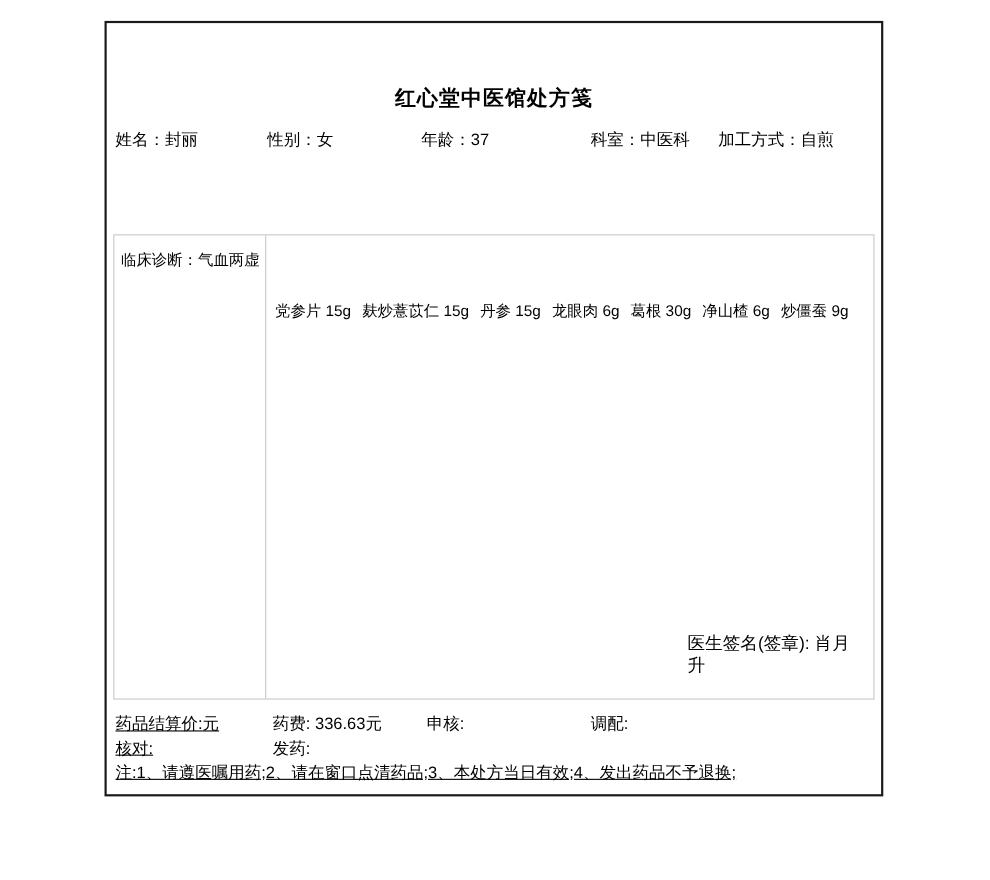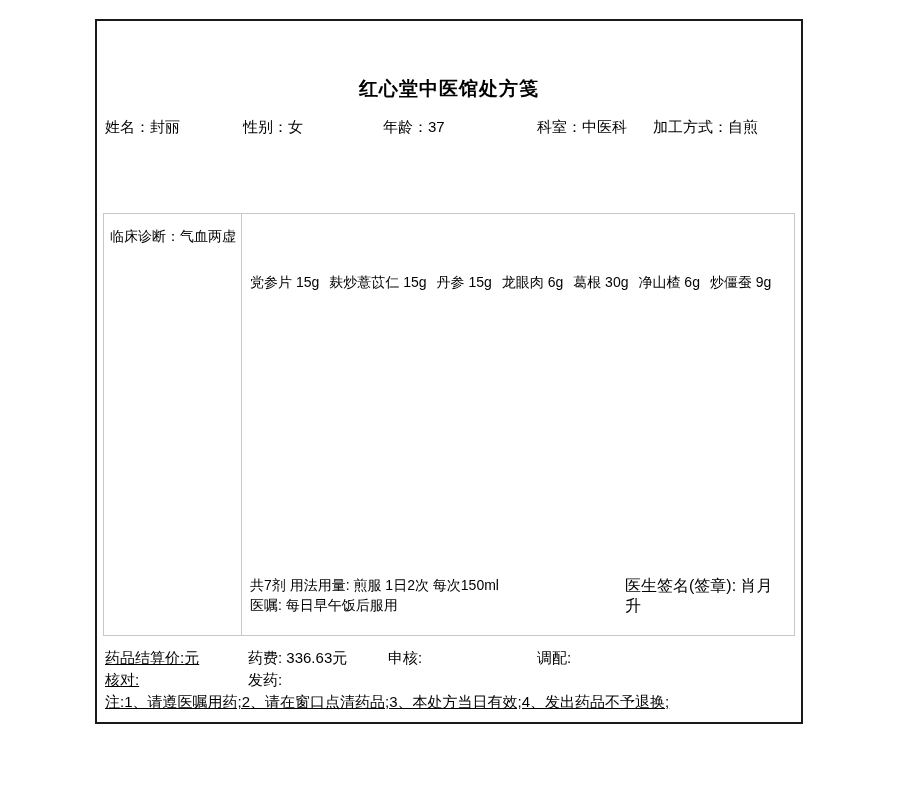--- a/index.html
+++ b/index.html
@@ -56,24 +56,20 @@
 
 
   <div class="rx-box">
     <div class="diag-cell">
       <span>临床诊断：</span><span>气血两虚</span>
     </div>
     <div class="rx-cell">
       <div>
           <div class="herb-line"><span class="herb">党参片 15g</span><span class="herb">麸炒薏苡仁 15g</span><span class="herb">丹参 15g</span><span class="herb">龙眼肉 6g</span><span class="herb">葛根 30g</span><span class="herb">净山楂 6g</span><span class="herb">炒僵蚕 9g</span></div>
         </div>
-      <div class="usage-block">
-        <div>共7剂 用法用量: 煎服 1日2次 每次150ml</div>
-        <div>医嘱: 每日早午饭后服用</div>
-      </div>
       <div class="doctor-block">
         <span>医生签名(签章): </span><span>肖月升</span>
       </div>
     </div>
   </div>
 
   <div class="footer-row fr-a">
     <span class="item f1"><span>药品结算价:</span><span>元</span></span>
     <span class="item f2"><span>药费: </span><span>336.63元</span></span>
     <span class="item f3">申核:</span>

